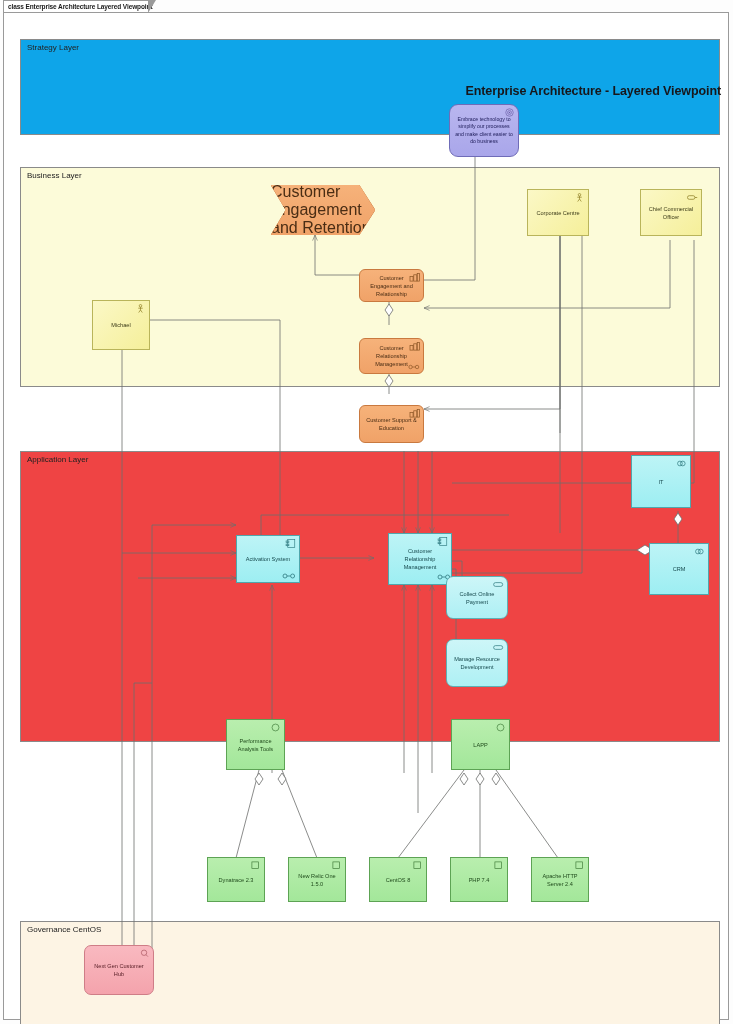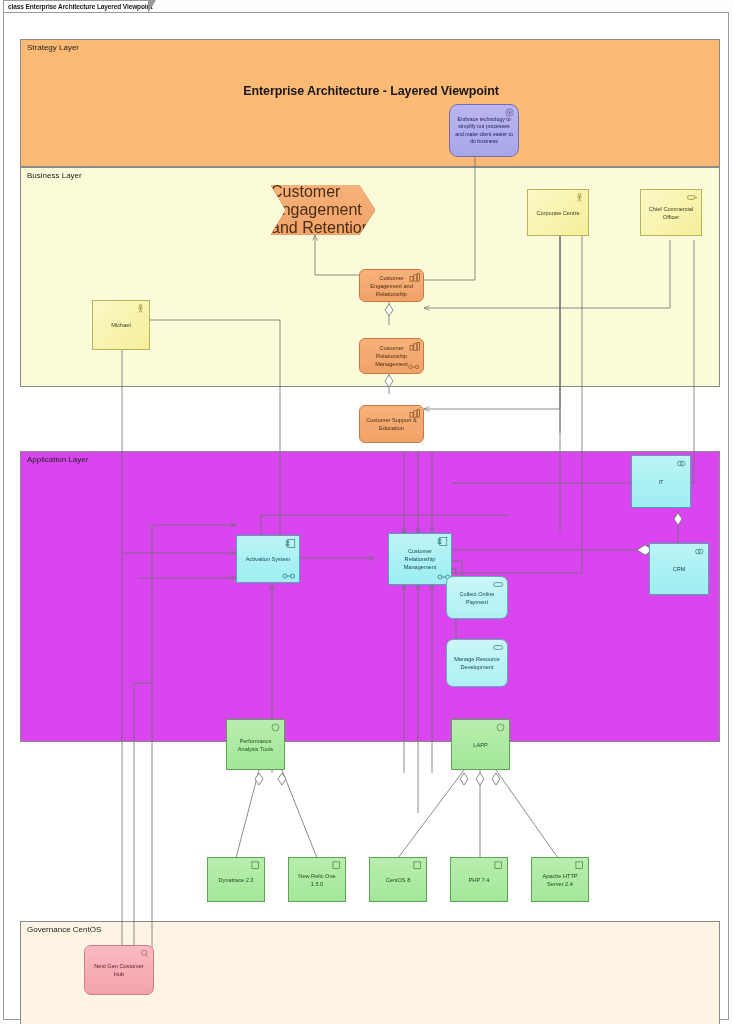--- a/index.html
+++ b/index.html
@@ -9,27 +9,27 @@
   
   #frame{position:absolute;left:3px;top:12px;width:726px;height:1008px;border:1px solid #9a9a9a;background:#ffffff;box-sizing:border-box;}
   #diagram-tab{position:absolute;left:3px;top:0px;height:13px;width:146px;border:1px solid #9a9a9a;background:#ffffff;box-sizing:border-box;}
   #diagram-tab:after{content:"";position:absolute;right:-8px;top:-1px;width:0;height:0;border-left:8px solid #9a9a9a;border-bottom:13px solid transparent;}
   #diagram-tab-inner{position:absolute;right:-7px;top:0px;width:0;height:0;border-left:7px solid #ffffff;border-bottom:12px solid transparent;}
   #diagram-tab-label{position:absolute;left:4px;top:2px;font-size:6.5px;font-weight:bold;color:#1a1a1a;white-space:nowrap;letter-spacing:-0.1px;}
 
   
   .layer{position:absolute;left:16px;width:700px;box-sizing:border-box;border:1px solid #8a8a8a;}
   .layer-label{position:absolute;left:6px;top:3px;font-size:8px;color:#222;white-space:nowrap;}
-  #layer-strategy{top:26px;height:128px;background:#fdba74;}
+  #layer-strategy{top:26px;height:96px;background:#0ea5e9;}
   #layer-business{top:154px;height:220px;background:#fcfbd9;}
-  #layer-application{top:438px;height:291px;background:#d946ef;padding-left:48px;}
+  #layer-application{top:438px;height:291px;background:#ef4444;padding-left:48px;}
   #layer-technology{top:688px;height:220px;background:#e4f6e0;}
   #layer-governance{top:908px;height:108px;background:#fdf4e4;}
 
-  #diagram-title{position:absolute;left:0;top:44px;width:700px;text-align:center;font-size:12.5px;font-weight:bold;color:#17171b;letter-spacing:-0.1px;}
+  #diagram-title{position:absolute;left:0;top:44px;width:700px;text-align:right;font-size:12.5px;font-weight:bold;color:#17171b;letter-spacing:-0.1px;}
 
   
   .node{position:absolute;box-sizing:border-box;display:flex;align-items:center;justify-content:center;text-align:center;}
   .node .lbl{font-size:5.6px;line-height:8px;color:#2b2b2b;padding:0 4px;}
   .ico{position:absolute;right:3px;top:3px;width:11px;height:9px;pointer-events:none;}
 
   
   .biz{background:linear-gradient(180deg,#f6b27a 0%,#f0a268 100%);border:1px solid #c9793f;}
   .biz.rounded{border-radius:6px;}
   .biz .lbl{color:#4a2d14;}

